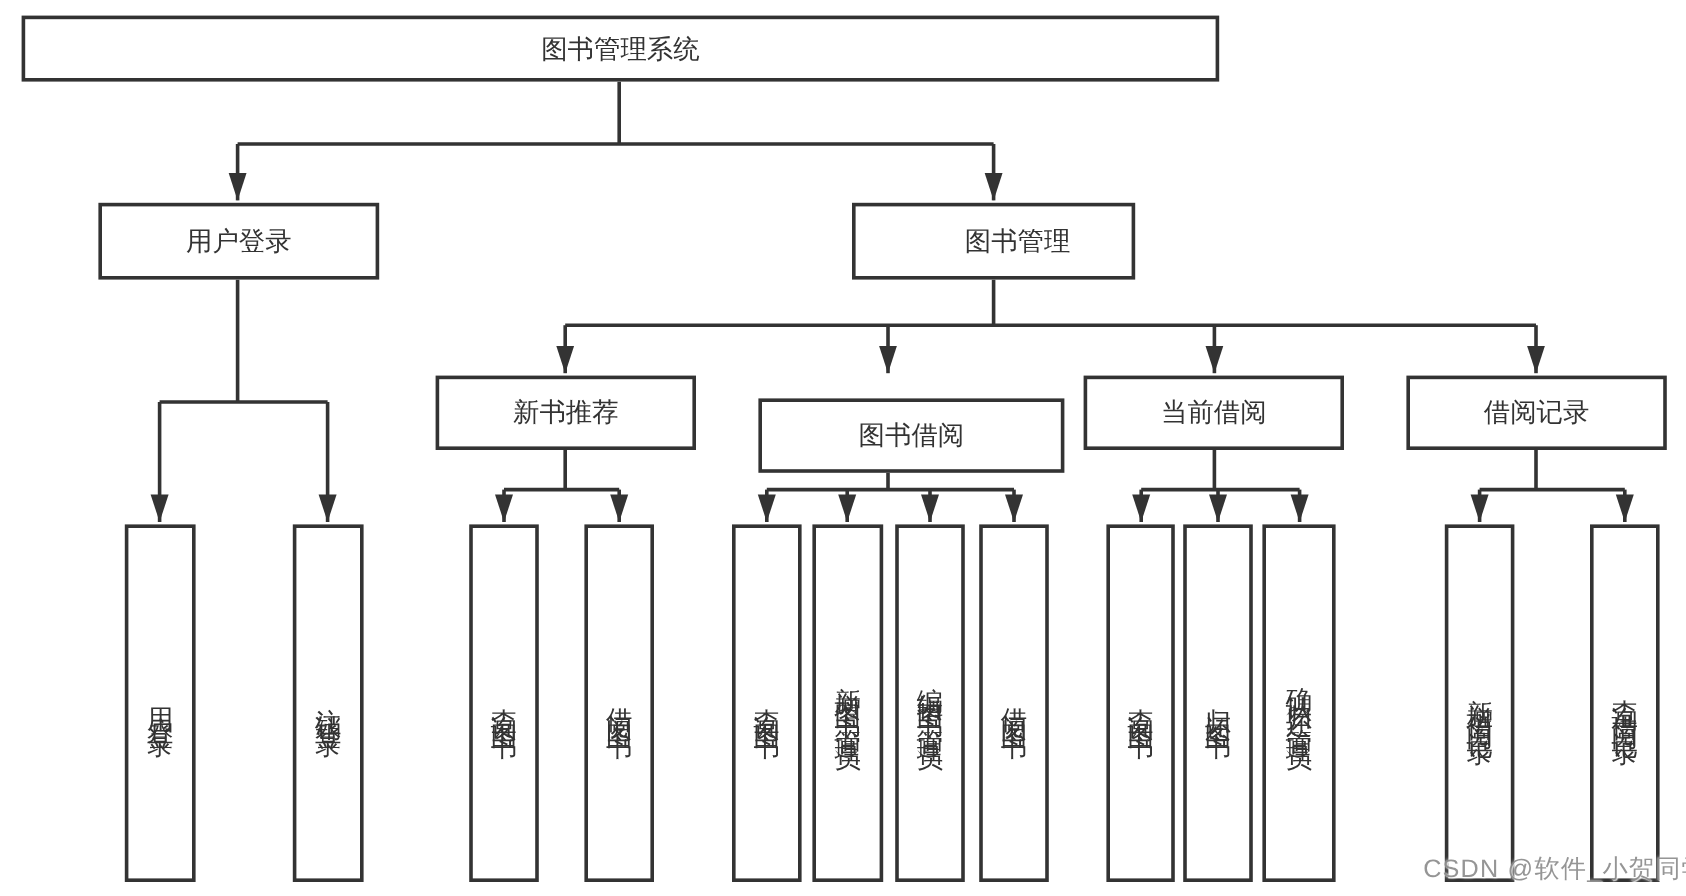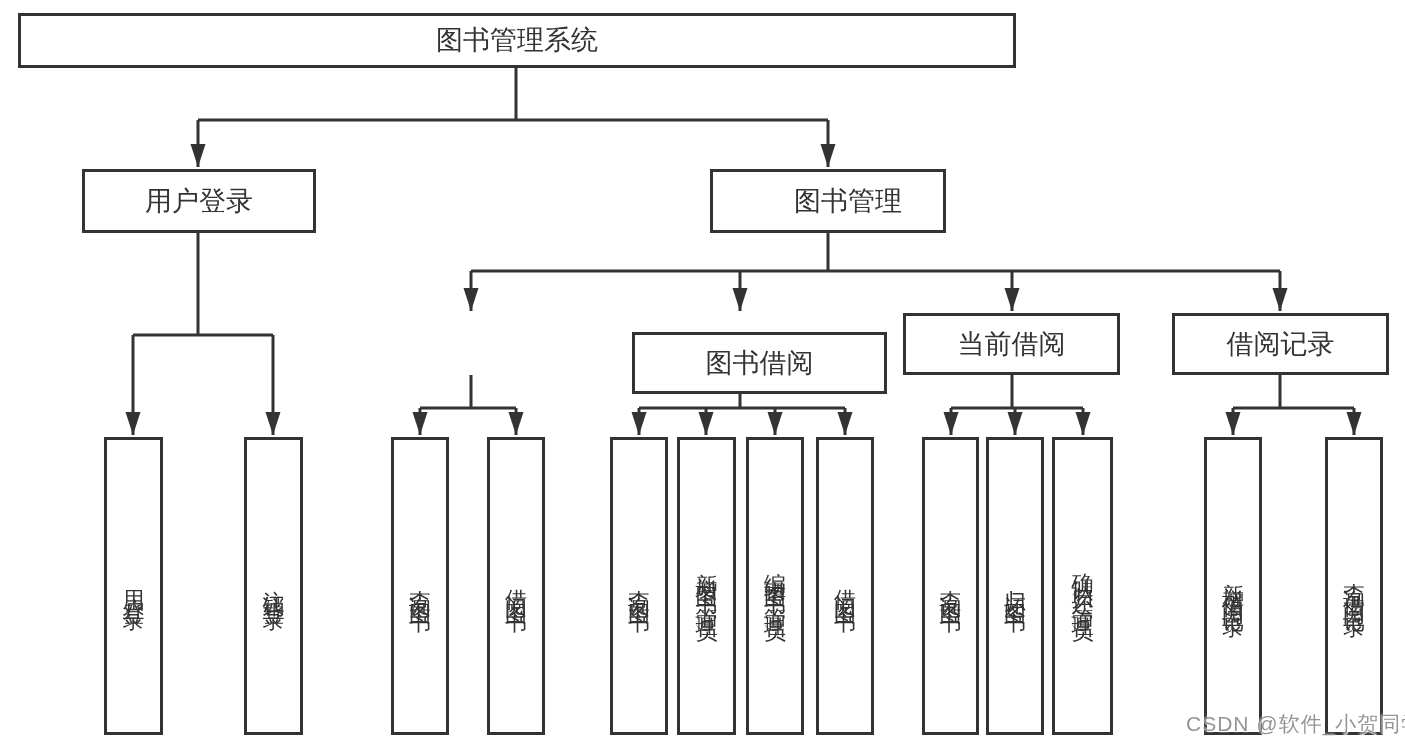--- a/index.html
+++ b/index.html
@@ -20,21 +20,21 @@
   .box {
     position: absolute;
     box-sizing: border-box;
     background: #ffffff;
     border: 3px solid #333333;
     color: #333333;
     display: flex;
     align-items: center;
     justify-content: center;
     z-index: 1;
-    font-size: 27px;
+    font-size: 22px;
     line-height: 1;
     white-space: nowrap;
   }
   .vbox {
     writing-mode: vertical-rl;
     text-orientation: mixed;
     letter-spacing: 7px;
     font-size: 22px;
     white-space: normal;
   }
@@ -96,20 +96,21 @@
       <line x1="1233" y1="408" x2="1233" y2="435" marker-end="url(#arr)"></line>
       <line x1="1354" y1="408" x2="1354" y2="435" marker-end="url(#arr)"></line>
     </g>
   </svg>
 
   <div class="box" style="left:18px; top:13px; width:998px; height:55px;">图书管理系统</div>
 
   <div class="box" style="left:82px; top:169px; width:234px; height:64px;">用户登录</div>
   <div class="box" style="left:710px; top:169px; width:236px; height:64px;padding-left:40px;">图书管理</div>
 
+  <div class="box" style="left:363px; top:313px; width:217px; height:62px;">新书推荐</div>
   <div class="box" style="left:632px; top:332px; width:255px; height:62px;">图书借阅</div>
   <div class="box" style="left:1172px; top:313px; width:217px; height:62px;">借阅记录</div>
   <div class="box" style="left:903px; top:313px; width:217px; height:62px;">当前借阅</div>
 
   <div class="box vbox" style="left:104px; top:437px; width:59px; height:298px;">用户登录</div>
   <div class="box vbox" style="left:244px; top:437px; width:59px; height:298px;">注销登录</div>
 
   <div class="box vbox" style="left:391px; top:437px; width:58px; height:298px;">查询图书</div>
   <div class="box vbox" style="left:487px; top:437px; width:58px; height:298px;">借阅图书</div>
 

